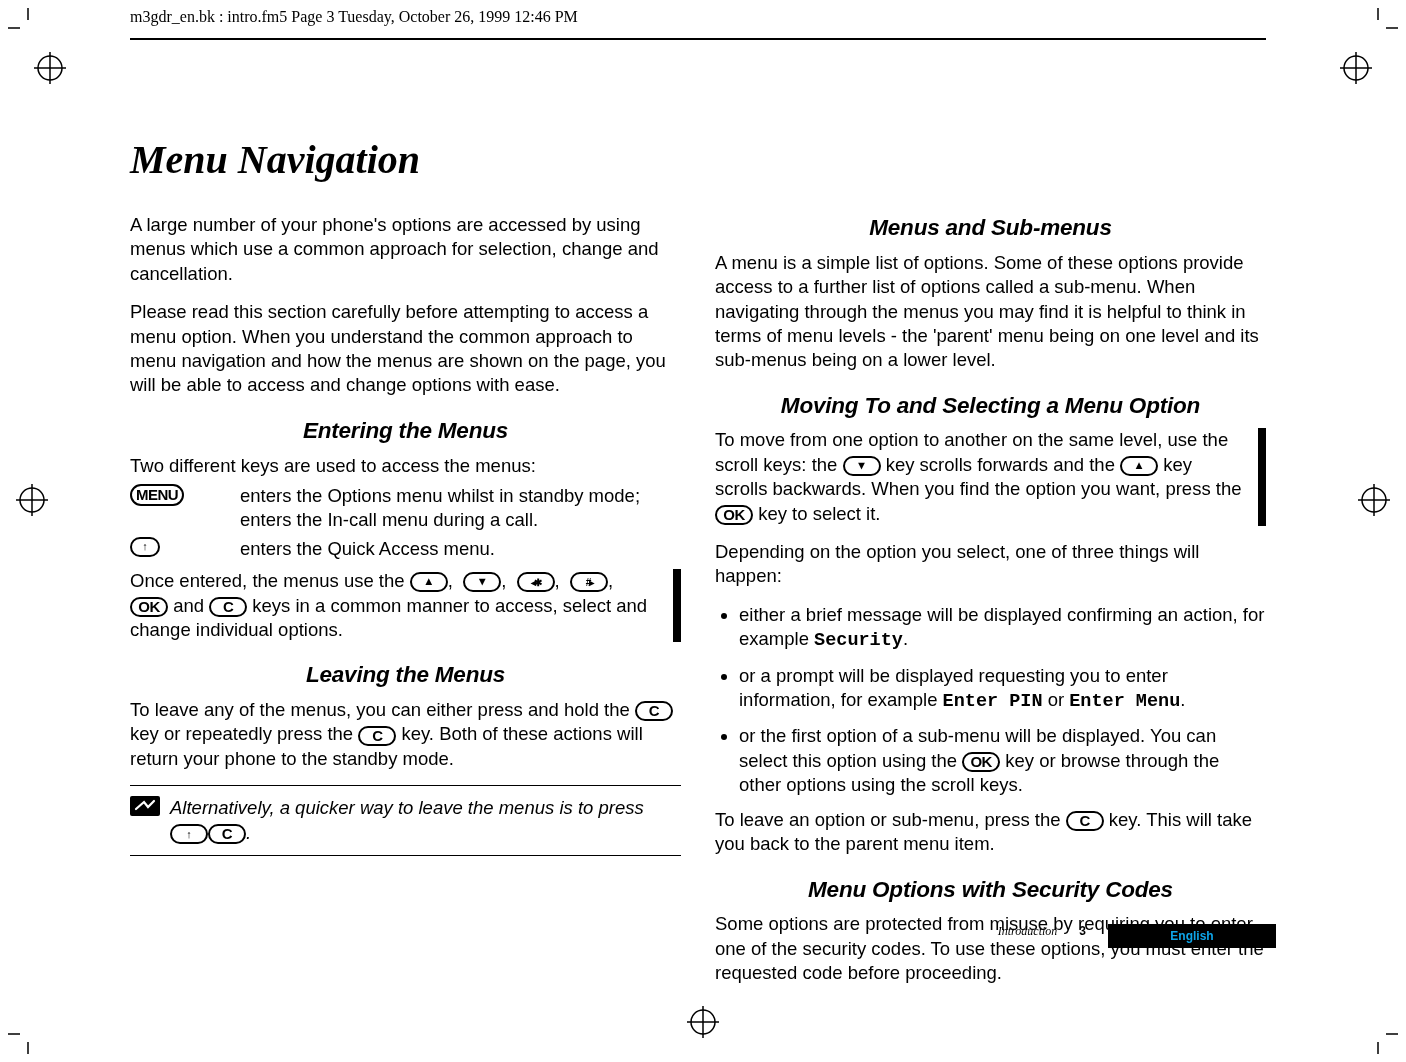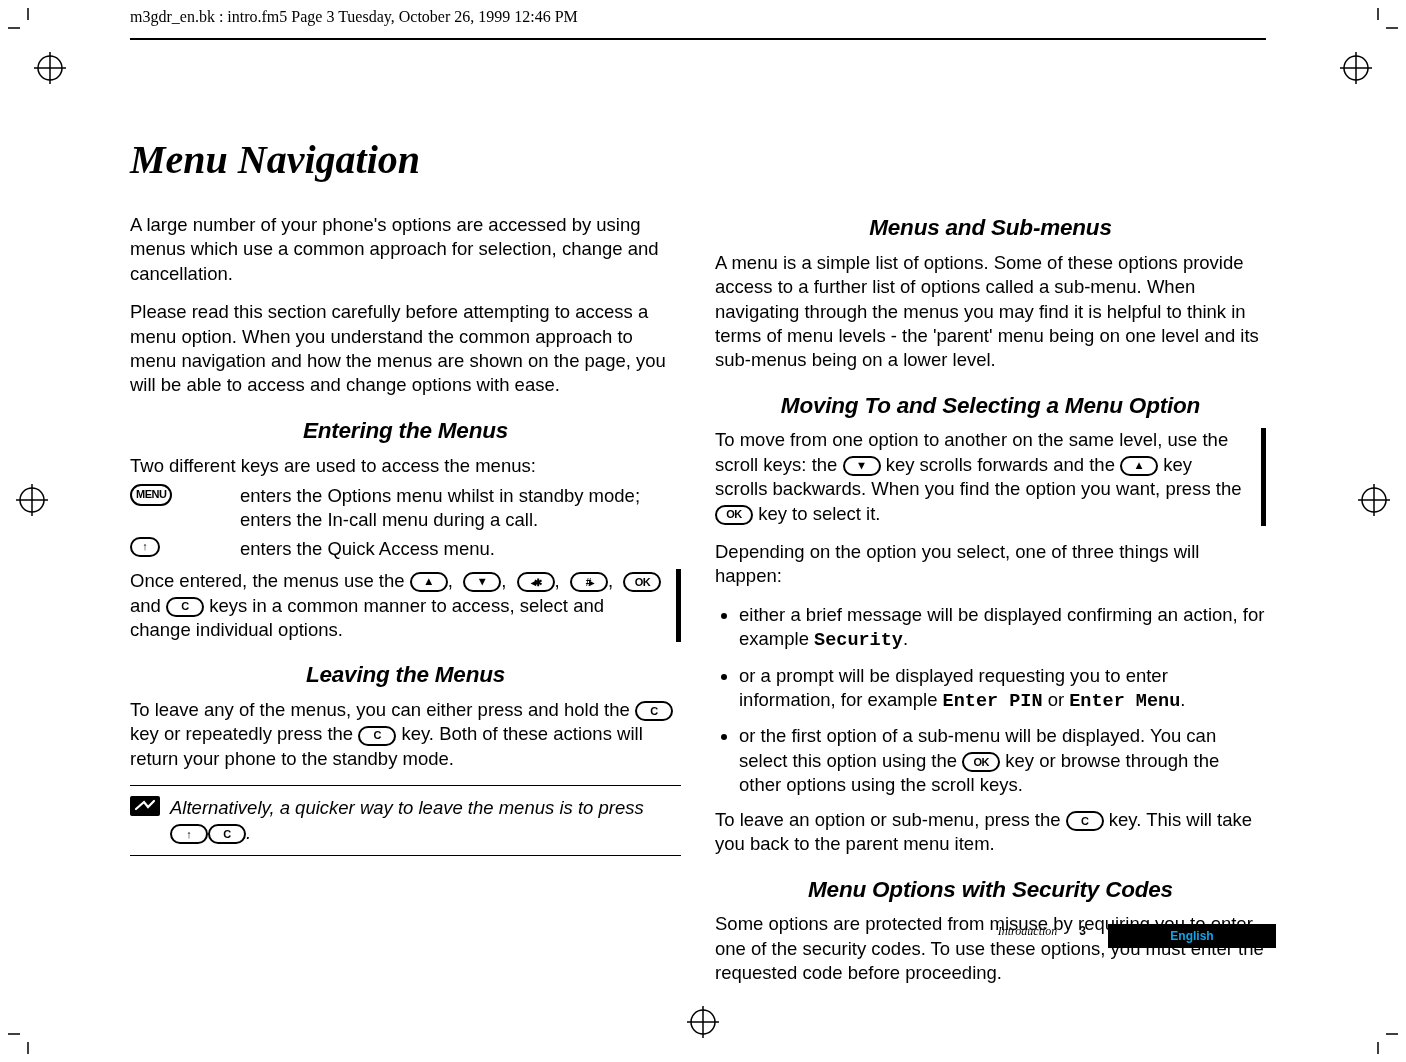--- a/index.html
+++ b/index.html
@@ -129,21 +129,21 @@
     width: 38px;
     height: 20px;
     border: 2px solid #000;
     border-radius: 10px;
     font-family: Arial, Helvetica, sans-serif;
     font-weight: 700;
     font-size: 11px;
     vertical-align: middle;
     box-sizing: border-box;
   }
-  .kg-text { font-size: 11px; letter-spacing: -0.5px; }
+  .kg-text { font-size: 15px; letter-spacing: -0.5px; }
   .tri-up::after   { content: "▴"; font-size: 12px; }
   .tri-down::after { content: "▾"; font-size: 12px; }
   .kg-star::after  { content: "◂✱"; font-size: 10px; letter-spacing: -2px;}
   .kg-hash::after  { content: "#▸"; font-size: 10px; letter-spacing: -2px;}
 
   .hr {
     border: 0;
     border-top: 1.2px solid #000;
     margin: 10px 0;
   }
@@ -178,21 +178,21 @@
     margin-bottom: 10px;
   }
 
   .mono {
     font-family: "Courier New", ui-monospace, monospace;
     font-weight: 600;
   }
 
   
   .changebar {
-    border-right: 5px solid #000000;
+    border-right: 8px solid #000000;
     padding-right: 12px;
   }
 
   
   .footer {
     position: absolute;
     right: 130px;
     bottom: 114px;
     display: flex;
     align-items: flex-start;

